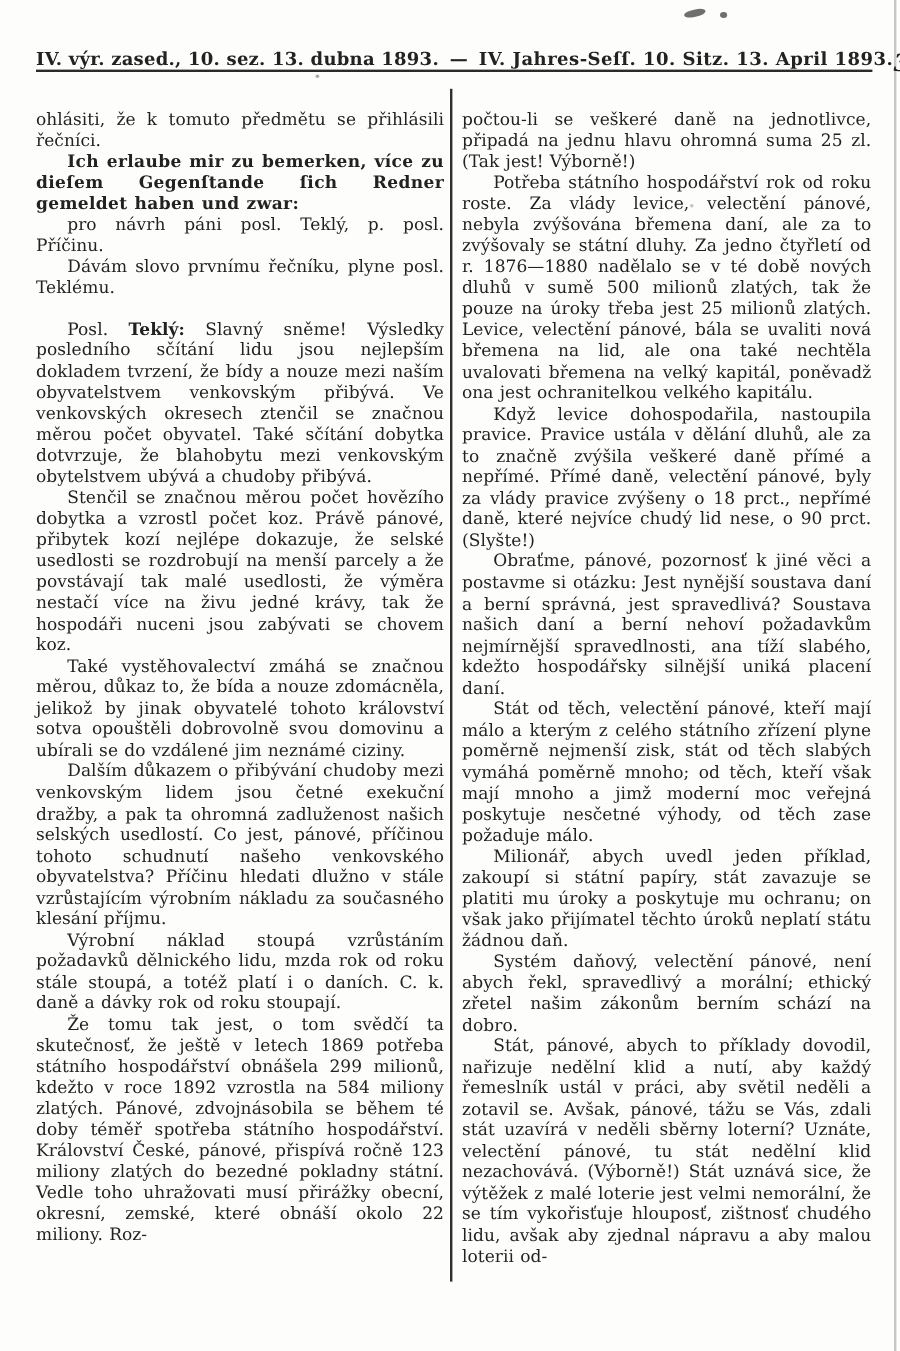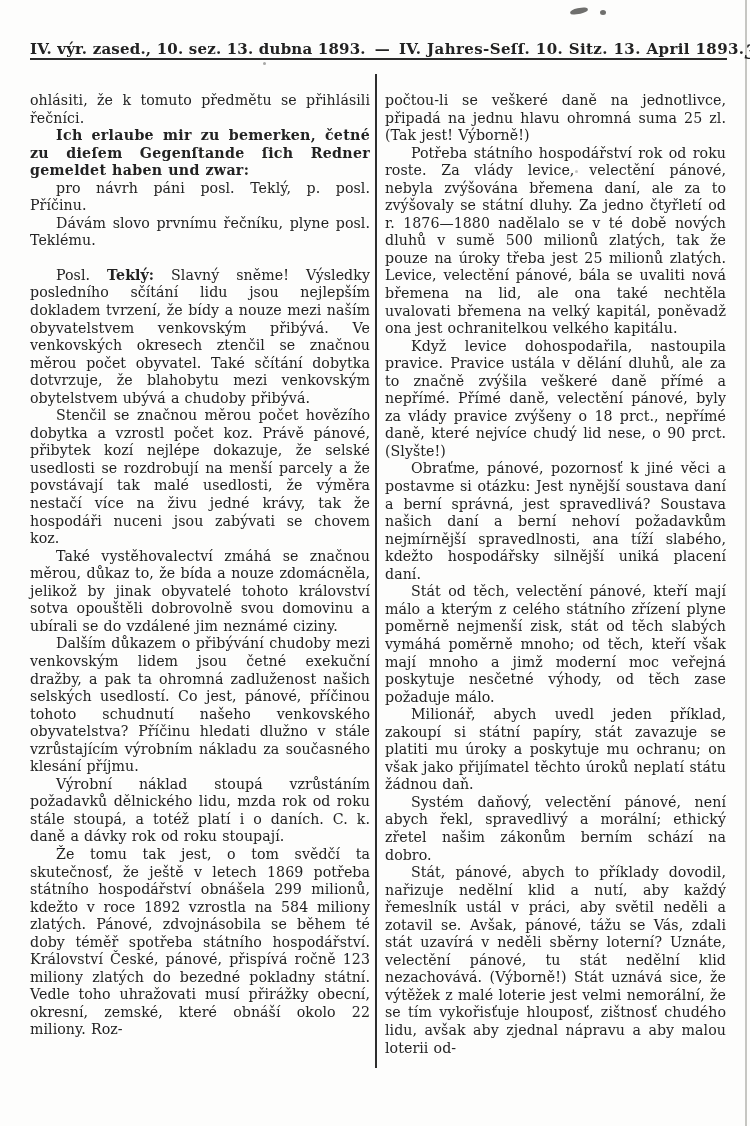--- a/index.html
+++ b/index.html
@@ -95,21 +95,21 @@
     <span class="dash">—</span>
     <span class="de fraktur">IV. Jahres-Seſſ. 10. Sitz. 13. April 1893.</span>
     <span class="pagenum">331</span>
   </div>
   <div class="header-rule"></div>
 
   <div class="col-divider"></div>
 
   <div class="col left">
     <p class="no-indent">ohlásiti, že k tomuto předmětu se přihlásili řečníci.</p>
-    <p class="fraktur">Ich erlaube mir zu bemerken, četné zu dieſem Gegenſtande ſich Redner gemeldet haben und zwar:</p>
+    <p class="fraktur">Ich erlaube mir zu bemerken, více zu dieſem Gegenſtande ſich Redner gemeldet haben und zwar:</p>
     <p class="no-indent">
         <span class="jline">pro návrh páni posl. Teklý, p. posl.</span>
         <span class="jline2">Příčinu.</span>
       </p>
     <p>Dávám slovo prvnímu řečníku, plyne posl. Teklému.</p>
     <p class="gap-top"><span>Posl.</span> <span class="speaker-name">Teklý:</span> <span>Slavný sněme! Výsledky posledního sčítání lidu jsou nejlepším dokladem tvrzení, že bídy a nouze mezi naším obyvatelstvem venkovským přibývá. Ve venkovských okresech ztenčil se značnou měrou počet obyvatel. Také sčítání dobytka dotvrzuje, že blahobytu mezi venkovským obytelstvem ubývá a chudoby přibývá.</span></p>
     <p>Stenčil se značnou měrou počet hovězího dobytka a vzrostl počet koz. Právě pánové, přibytek kozí nejlépe dokazuje, že selské usedlosti se rozdrobují na menší parcely a že povstávají tak malé usedlosti, že výměra nestačí více na živu jedné krávy, tak že hospodáři nuceni jsou zabývati se chovem koz.</p>
     <p>Také vystěhovalectví zmáhá se značnou měrou, důkaz to, že bída a nouze zdomácněla, jelikož by jinak obyvatelé tohoto království sotva opouštěli dobrovolně svou domovinu a ubírali se do vzdálené jim neznámé ciziny.</p>
     <p>Dalším důkazem o přibývání chudoby mezi venkovským lidem jsou četné exekuční dražby, a pak ta ohromná zadluženost našich selských usedlostí. Co jest, pánové, příčinou tohoto schudnutí našeho venkovského obyvatelstva? Příčinu hledati dlužno v stále vzrůstajícím výrobním nákladu za současného klesání příjmu.</p>
     <p>Výrobní náklad stoupá vzrůstáním požadavků dělnického lidu, mzda rok od roku stále stoupá, a totéž platí i o daních. C. k. daně a dávky rok od roku stoupají.</p>

